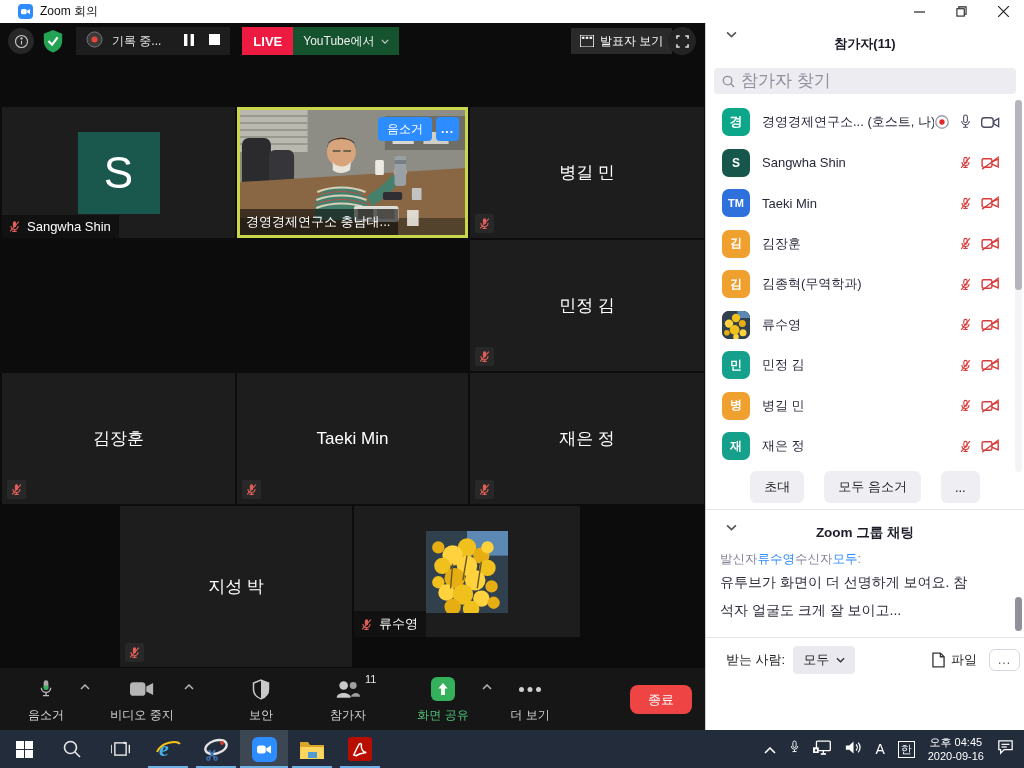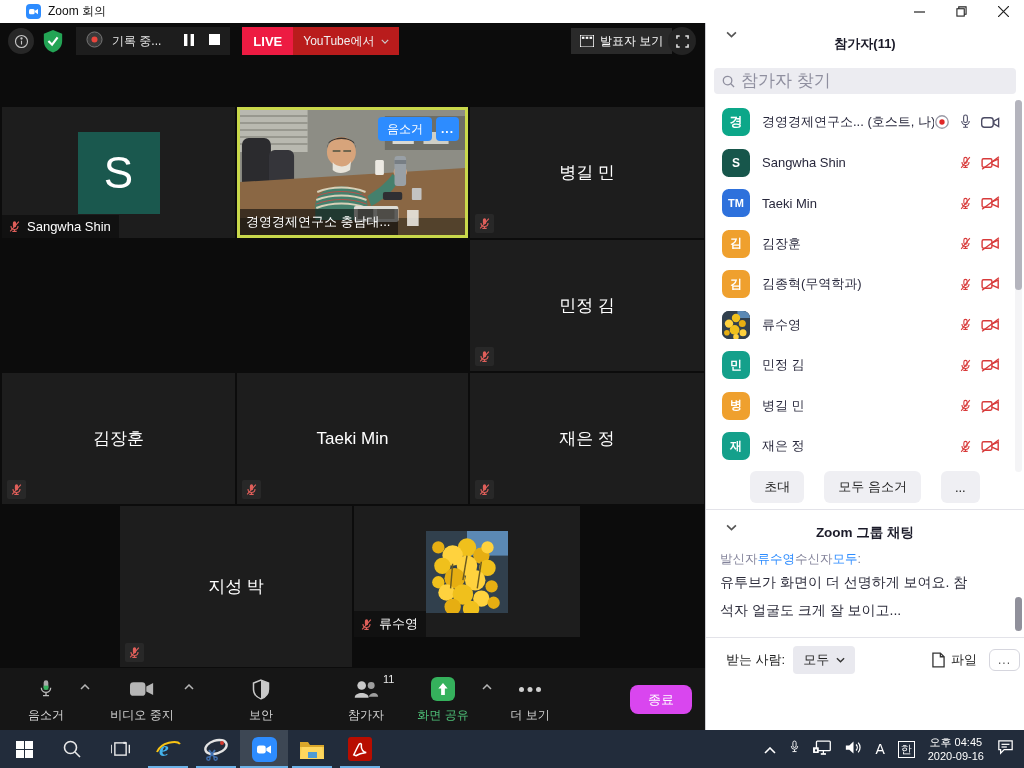--- a/index.html
+++ b/index.html
@@ -1,32 +1,32 @@
 <!DOCTYPE html>
 <html><head>
 <meta charset="utf-8">
 <style>
   * { margin:0; padding:0; box-sizing:border-box; }
   body { font-family:"Liberation Sans", sans-serif; background:#000; }
   .screen { position:relative; width:1024px; height:768px; overflow:hidden; background:#0c0c0c; }
 
   
-  .titlebar { position:absolute; left:0; top:0; width:1024px; height:23px; background:#fff; display:flex; align-items:center; padding-left:26px; font-size:12px; color:#111; }
+  .titlebar { position:absolute; left:0; top:0; width:1024px; height:23px; background:#fff; display:flex; align-items:center; padding-left:18px; font-size:12px; color:#111; }
   .zoom-logo { width:15px; height:15px; border-radius:4px; background:#2d8cff; display:flex; align-items:center; justify-content:center; margin-right:7px; }
   .win-controls { position:absolute; right:0; top:0; height:23px; display:flex; }
   .win-btn { width:42px; height:23px; display:flex; align-items:center; justify-content:center; color:#222; font-size:12px; }
 
   
   .video-area { position:absolute; left:0; top:23px; width:705px; height:707px; background:#0c0c0c; }
   .meet-toolbar { position:absolute; left:0; top:2px; width:705px; height:32px; display:flex; align-items:center; }
   .circ-btn { width:26px; height:26px; border-radius:50%; background:#272727; display:flex; align-items:center; justify-content:center; margin-left:8px; }
   .shield-btn { margin-left:8px; display:flex; }
   .rec-pill { margin-left:12px; height:28px; background:#1d1d1d; display:flex; align-items:center; padding:0 10px; gap:9px; color:#e8e8e8; font-size:12px; }
   .live-badge { margin-left:12px; height:28px; background:#ed1b42; color:#fff; font-weight:bold; font-size:13px; display:flex; align-items:center; padding:0 11px; }
-  .stream-dd { height:28px; background:#b91c1c; color:#f0f0f0; font-size:12px; display:flex; align-items:center; padding:0 10px; gap:7px; }
+  .stream-dd { height:28px; background:#14532d; color:#f0f0f0; font-size:12px; display:flex; align-items:center; padding:0 10px; gap:7px; }
   .speaker-view { position:absolute; left:571px; top:3px; height:26px; background:#2a2a2a; color:#fff; font-size:12px; display:flex; align-items:center; padding:0 9px; gap:6px; }
   .fullscreen-btn { position:absolute; left:668px; top:2px; width:28px; height:28px; border-radius:50%; background:#232323; display:flex; align-items:center; justify-content:center; }
 
   
   .tile { position:absolute; background:#1d1d1d; overflow:hidden; }
   .tile.active { border:3px solid #c9d84b; background:#4c4c46; }
   .tile-center-name { position:absolute; inset:0; display:flex; align-items:center; justify-content:center; color:#fff; font-size:17px; }
   .sq-avatar { position:absolute; left:50%; top:50%; transform:translate(-50%,-50%); width:82px; height:82px; display:flex; align-items:center; justify-content:center; color:#fff; }
   .letter-big { font-size:44px; }
   .letter-mid { font-size:28px; }
@@ -390,21 +390,21 @@
       <div class="btool" style="left:228px;width:66px">
         <span class="ic">
           <svg width="18" height="21" viewBox="0 0 24 27">
               <path d="M12 1 L22 5 V13 C22 20 17 24 12 26 C7 24 2 20 2 13 V5 Z" fill="none" stroke="#c9c9c9" stroke-width="2"></path>
               <path d="M12 1 L22 5 V13 C22 20 17 24 12 26 Z" fill="#c9c9c9"></path>
             </svg>
         </span>
         <span>보안</span>
       </div>
 
-      <div class="btool" style="left:330px;width:72px">
+      <div class="btool" style="left:312px;width:72px">
         <span class="ic" style="position:relative">
           <svg width="26" height="20" viewBox="0 0 30 22">
               <circle cx="10" cy="7" r="5" fill="#c9c9c9"></circle>
               <path d="M2 21 C2 14 18 14 18 21 Z" fill="#c9c9c9"></path>
               <circle cx="21" cy="7" r="4" fill="#9e9e9e"></circle>
               <path d="M18 20 C20 14 29 14 29 20 Z" fill="#9e9e9e"></path>
             </svg>
           <span class="pcount" style="left:30px;top:-4px">11</span>
         </span>
         <span>참가자</span>
@@ -430,21 +430,21 @@
         <span class="ic">
             <svg width="22" height="5" viewBox="0 0 22 5">
               <circle cx="2.5" cy="2.5" r="2.5" fill="#cfcfcf"></circle>
               <circle cx="11" cy="2.5" r="2.5" fill="#cfcfcf"></circle>
               <circle cx="19.5" cy="2.5" r="2.5" fill="#cfcfcf"></circle>
             </svg>
           </span>
         <span>더 보기</span>
       </div>
 
-      <button class="end-btn" style="background-color: #d946ef;">종료</button>
+      <button class="end-btn" style="background-color: #ef4444;">종료</button>
     </div>
   </div>
 
   <div class="sidebar">
     <span class="sb-collapse">
         <svg width="11" height="7" viewBox="0 0 10 6">
           <path d="M1 1 L5 5 L9 1" stroke="#555" stroke-width="1.5" fill="none"></path>
         </svg>
       </span>
     <div class="sb-header">참가자(11)</div>

